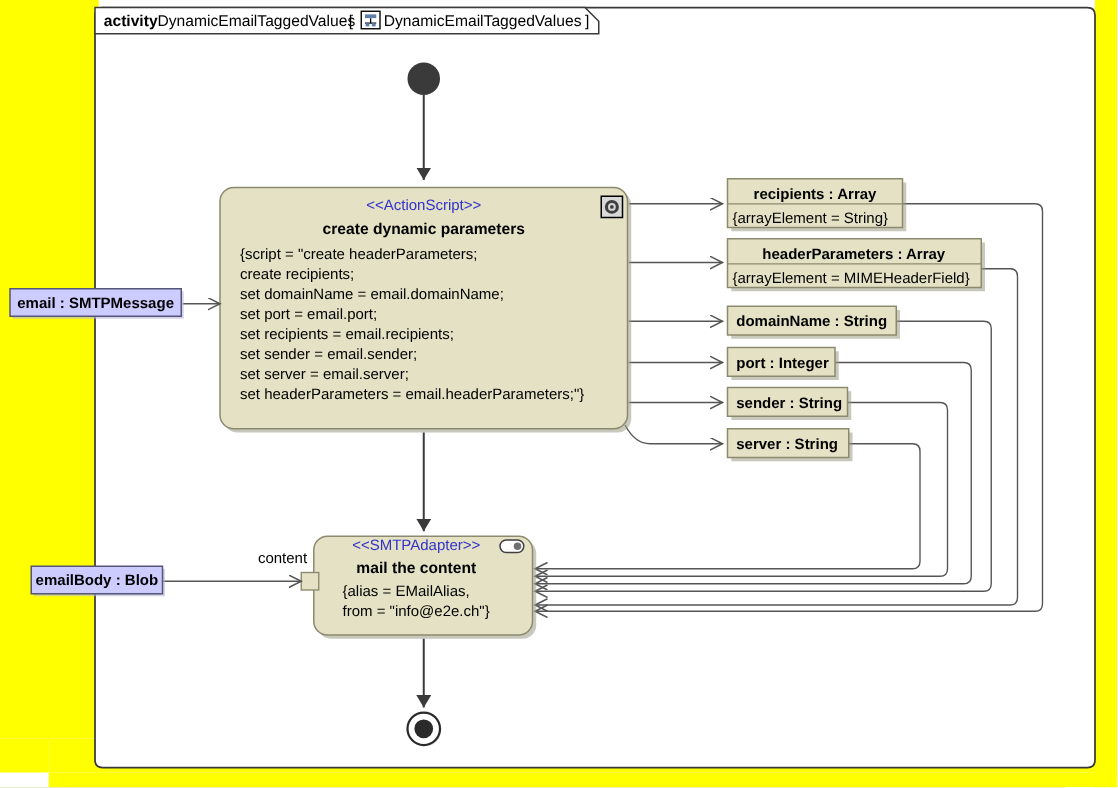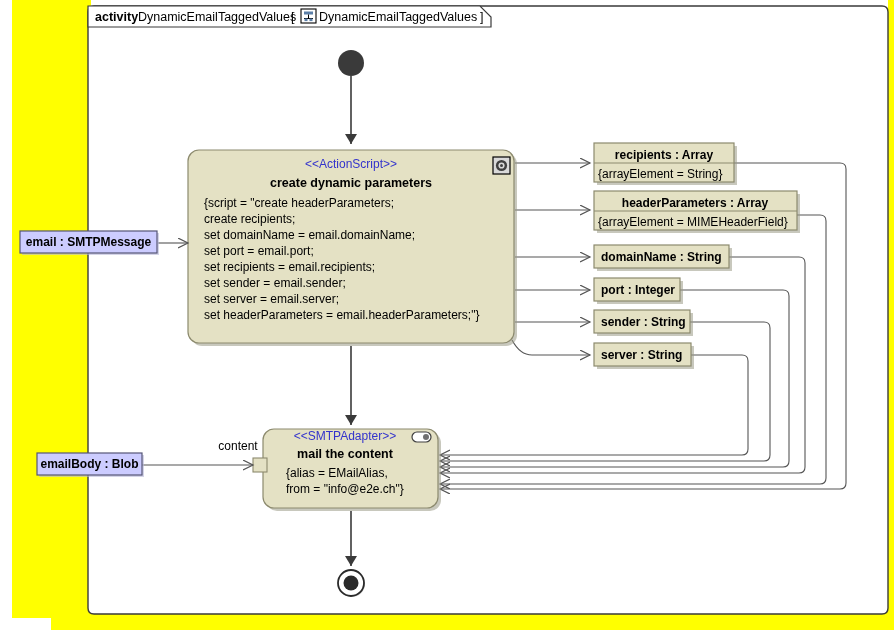--- a/index.html
+++ b/index.html
@@ -1,18 +1,18 @@
 <!DOCTYPE html>
 <html><head>
 <meta charset="utf-8">
 <style>
   html,body{margin:0;padding:0;background:#ffffff;}
   body{width:894px;height:630px;overflow:hidden;
        font-family:"Liberation Sans","DejaVu Sans",sans-serif;}
-  #stage{position:relative;width:852px;height:630px;background:#84cc16;margin-left:12px;}
+  #stage{position:relative;width:852px;height:630px;background:#84cc16;}
   svg{display:block;}
   .frm-label{font-size:12.5px;fill:#000;}
   .frm-kw{font-size:12.5px;font-weight:bold;fill:#000;}
   .stereo{font-size:12px;fill:#3333cc;}
   .nodename{font-size:12.5px;font-weight:bold;fill:#000;}
   .body{font-size:12px;fill:#000;}
   .pinname{font-size:12px;font-weight:bold;fill:#000;}
   .pintag{font-size:12px;fill:#000;}
   .objname{font-size:12px;font-weight:bold;fill:#000;}
   .edgelbl{font-size:12px;fill:#000;}

